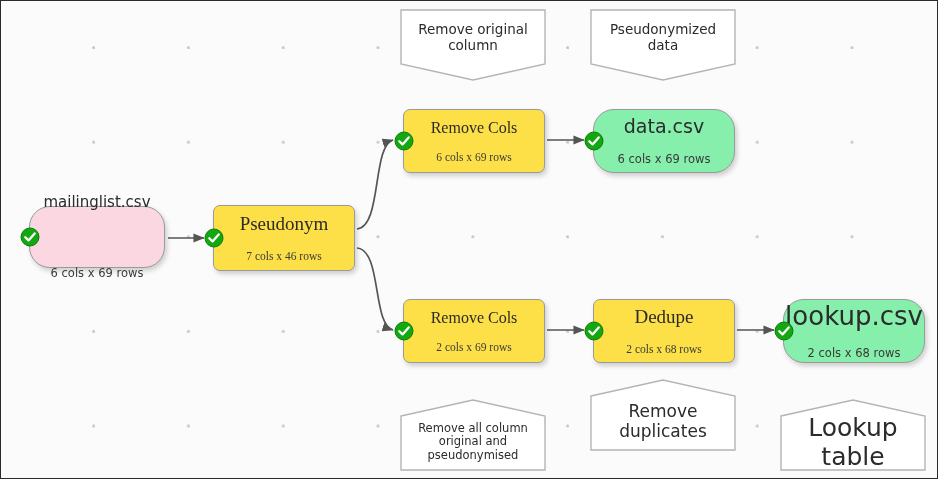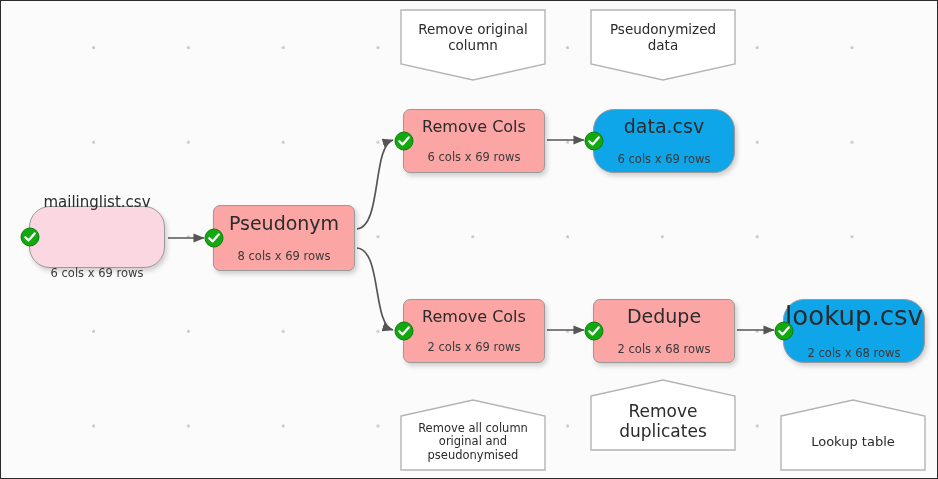--- a/index.html
+++ b/index.html
@@ -64,22 +64,22 @@
     font-size: 11.5px;
     text-align: center;
     white-space: nowrap;
     margin-top: 15px;
   }
 
   .node.file   { border-radius: 21px; }
   .node.op     { border-radius: 7px; }
 
   .fill-pink  { background: #fbd7e2; gap: 40px; }
-  .fill-blue  { background: #fca5a5; }
-  .fill-green { background: #0ea5e9; }
+  .fill-blue  { background: #fde047; font-family: Liberation Serif, serif; }
+  .fill-green { background: #86efac; }
 
   
   .check {
     position: absolute;
     left: -10px;
     top: 50%;
     transform: translateY(-50%);
     width: 20px;
     height: 20px;
   }
@@ -160,39 +160,39 @@
     <svg class="note-bg" viewBox="0 0 146 72" preserveAspectRatio="none">
       <path d="M1,17 L73,1 L145,17 L145,71 L1,71 Z" fill="#ffffff" stroke="#b4b4b4" stroke-width="1.4"></path>
     </svg>
     <div class="note-text" style="font-size:17px;">Remove duplicates</div>
   </div>
 
   <div class="note up" style="left:779px; top:398px; width:146px; height:72px;">
     <svg class="note-bg" viewBox="0 0 146 72" preserveAspectRatio="none">
       <path d="M1,17 L73,1 L145,17 L145,71 L1,71 Z" fill="#ffffff" stroke="#b4b4b4" stroke-width="1.4"></path>
     </svg>
-    <div class="note-text" style="font-size:13px;">Lookup table</div>
+    <div class="note-text" style="font-size:25px;">Lookup table</div>
   </div>
 
   <div class="node file fill-pink" style="left:28px; top:205px; width:136px; height:62px;">
     <svg class="check" viewBox="0 0 20 20">
       <circle cx="10" cy="10" r="9" fill="#13a810" stroke="#0c7c0a" stroke-width="1"></circle>
       <path d="M5.3,10.2 L8.5,13.4 L14.7,6.4" fill="none" stroke="#ffffff" stroke-width="2.3" stroke-linecap="round" stroke-linejoin="round"></path>
     </svg>
     <div class="title" style="font-size:15px;">mailinglist.csv</div>
     <div class="sub">6 cols x 69 rows</div>
   </div>
 
   <div class="node op fill-blue" style="left:212px; top:204px; width:142px; height:66px;">
     <svg class="check" viewBox="0 0 20 20">
       <circle cx="10" cy="10" r="9" fill="#13a810" stroke="#0c7c0a" stroke-width="1"></circle>
       <path d="M5.3,10.2 L8.5,13.4 L14.7,6.4" fill="none" stroke="#ffffff" stroke-width="2.3" stroke-linecap="round" stroke-linejoin="round"></path>
     </svg>
     <div class="title" style="font-size:19px;">Pseudonym</div>
-    <div class="sub">8 cols x 69 rows</div>
+    <div class="sub">7 cols x 46 rows</div>
   </div>
 
   <div class="node op fill-blue" style="left:402px; top:108px; width:142px; height:64px;">
     <svg class="check" viewBox="0 0 20 20">
       <circle cx="10" cy="10" r="9" fill="#13a810" stroke="#0c7c0a" stroke-width="1"></circle>
       <path d="M5.3,10.2 L8.5,13.4 L14.7,6.4" fill="none" stroke="#ffffff" stroke-width="2.3" stroke-linecap="round" stroke-linejoin="round"></path>
     </svg>
     <div class="title" style="font-size:16px;">Remove Cols</div>
     <div class="sub">6 cols x 69 rows</div>
   </div>

